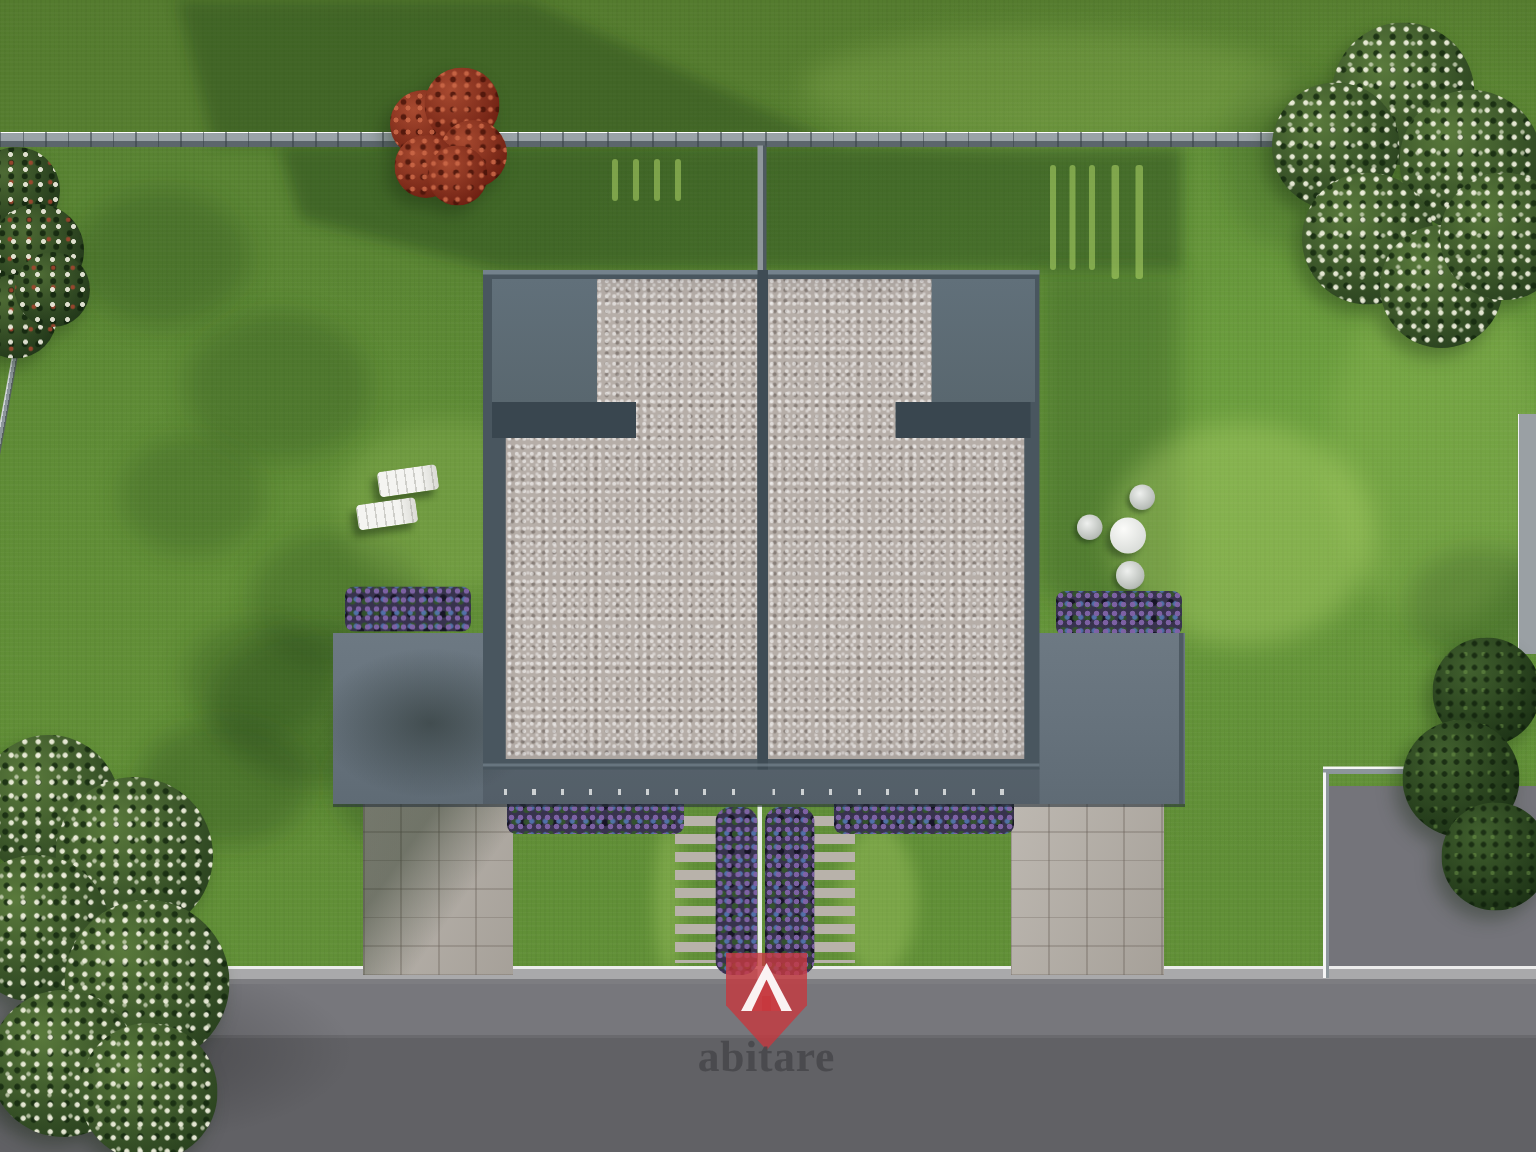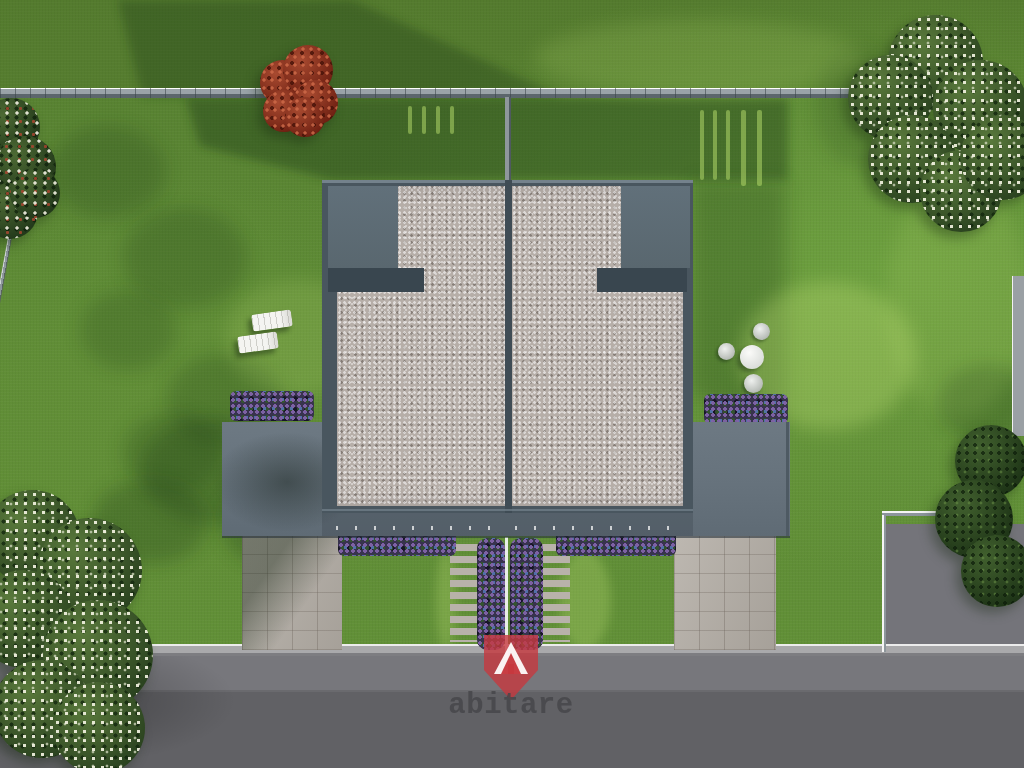--- a/index.html
+++ b/index.html
@@ -1,17 +1,17 @@
 <!DOCTYPE html>
 <html><head>
 <meta charset="utf-8">
 <style>
   html,body{margin:0;padding:0;background:#222;}
   #scene{position:relative;width:1024px;height:768px;overflow:hidden;
-         font-family:Liberation Mono, monospace;background:#5d8a35;}
+         font-family:Liberation Serif, serif;background:#5d8a35;}
   #scene *{position:absolute;box-sizing:border-box;}
 
   
   .lawn{inset:0;
     background:
       radial-gradient(900px 500px at 85% 35%, #6da03f 0%, rgba(109,160,63,0) 60%),
       radial-gradient(700px 420px at 15% 55%, #628f37 0%, rgba(98,143,55,0) 60%),
       linear-gradient(180deg,#567f30 0%,#5d8a35 40%,#639238 100%);}
   .lawn::after{content:"";position:absolute;inset:0;
     background-image:

